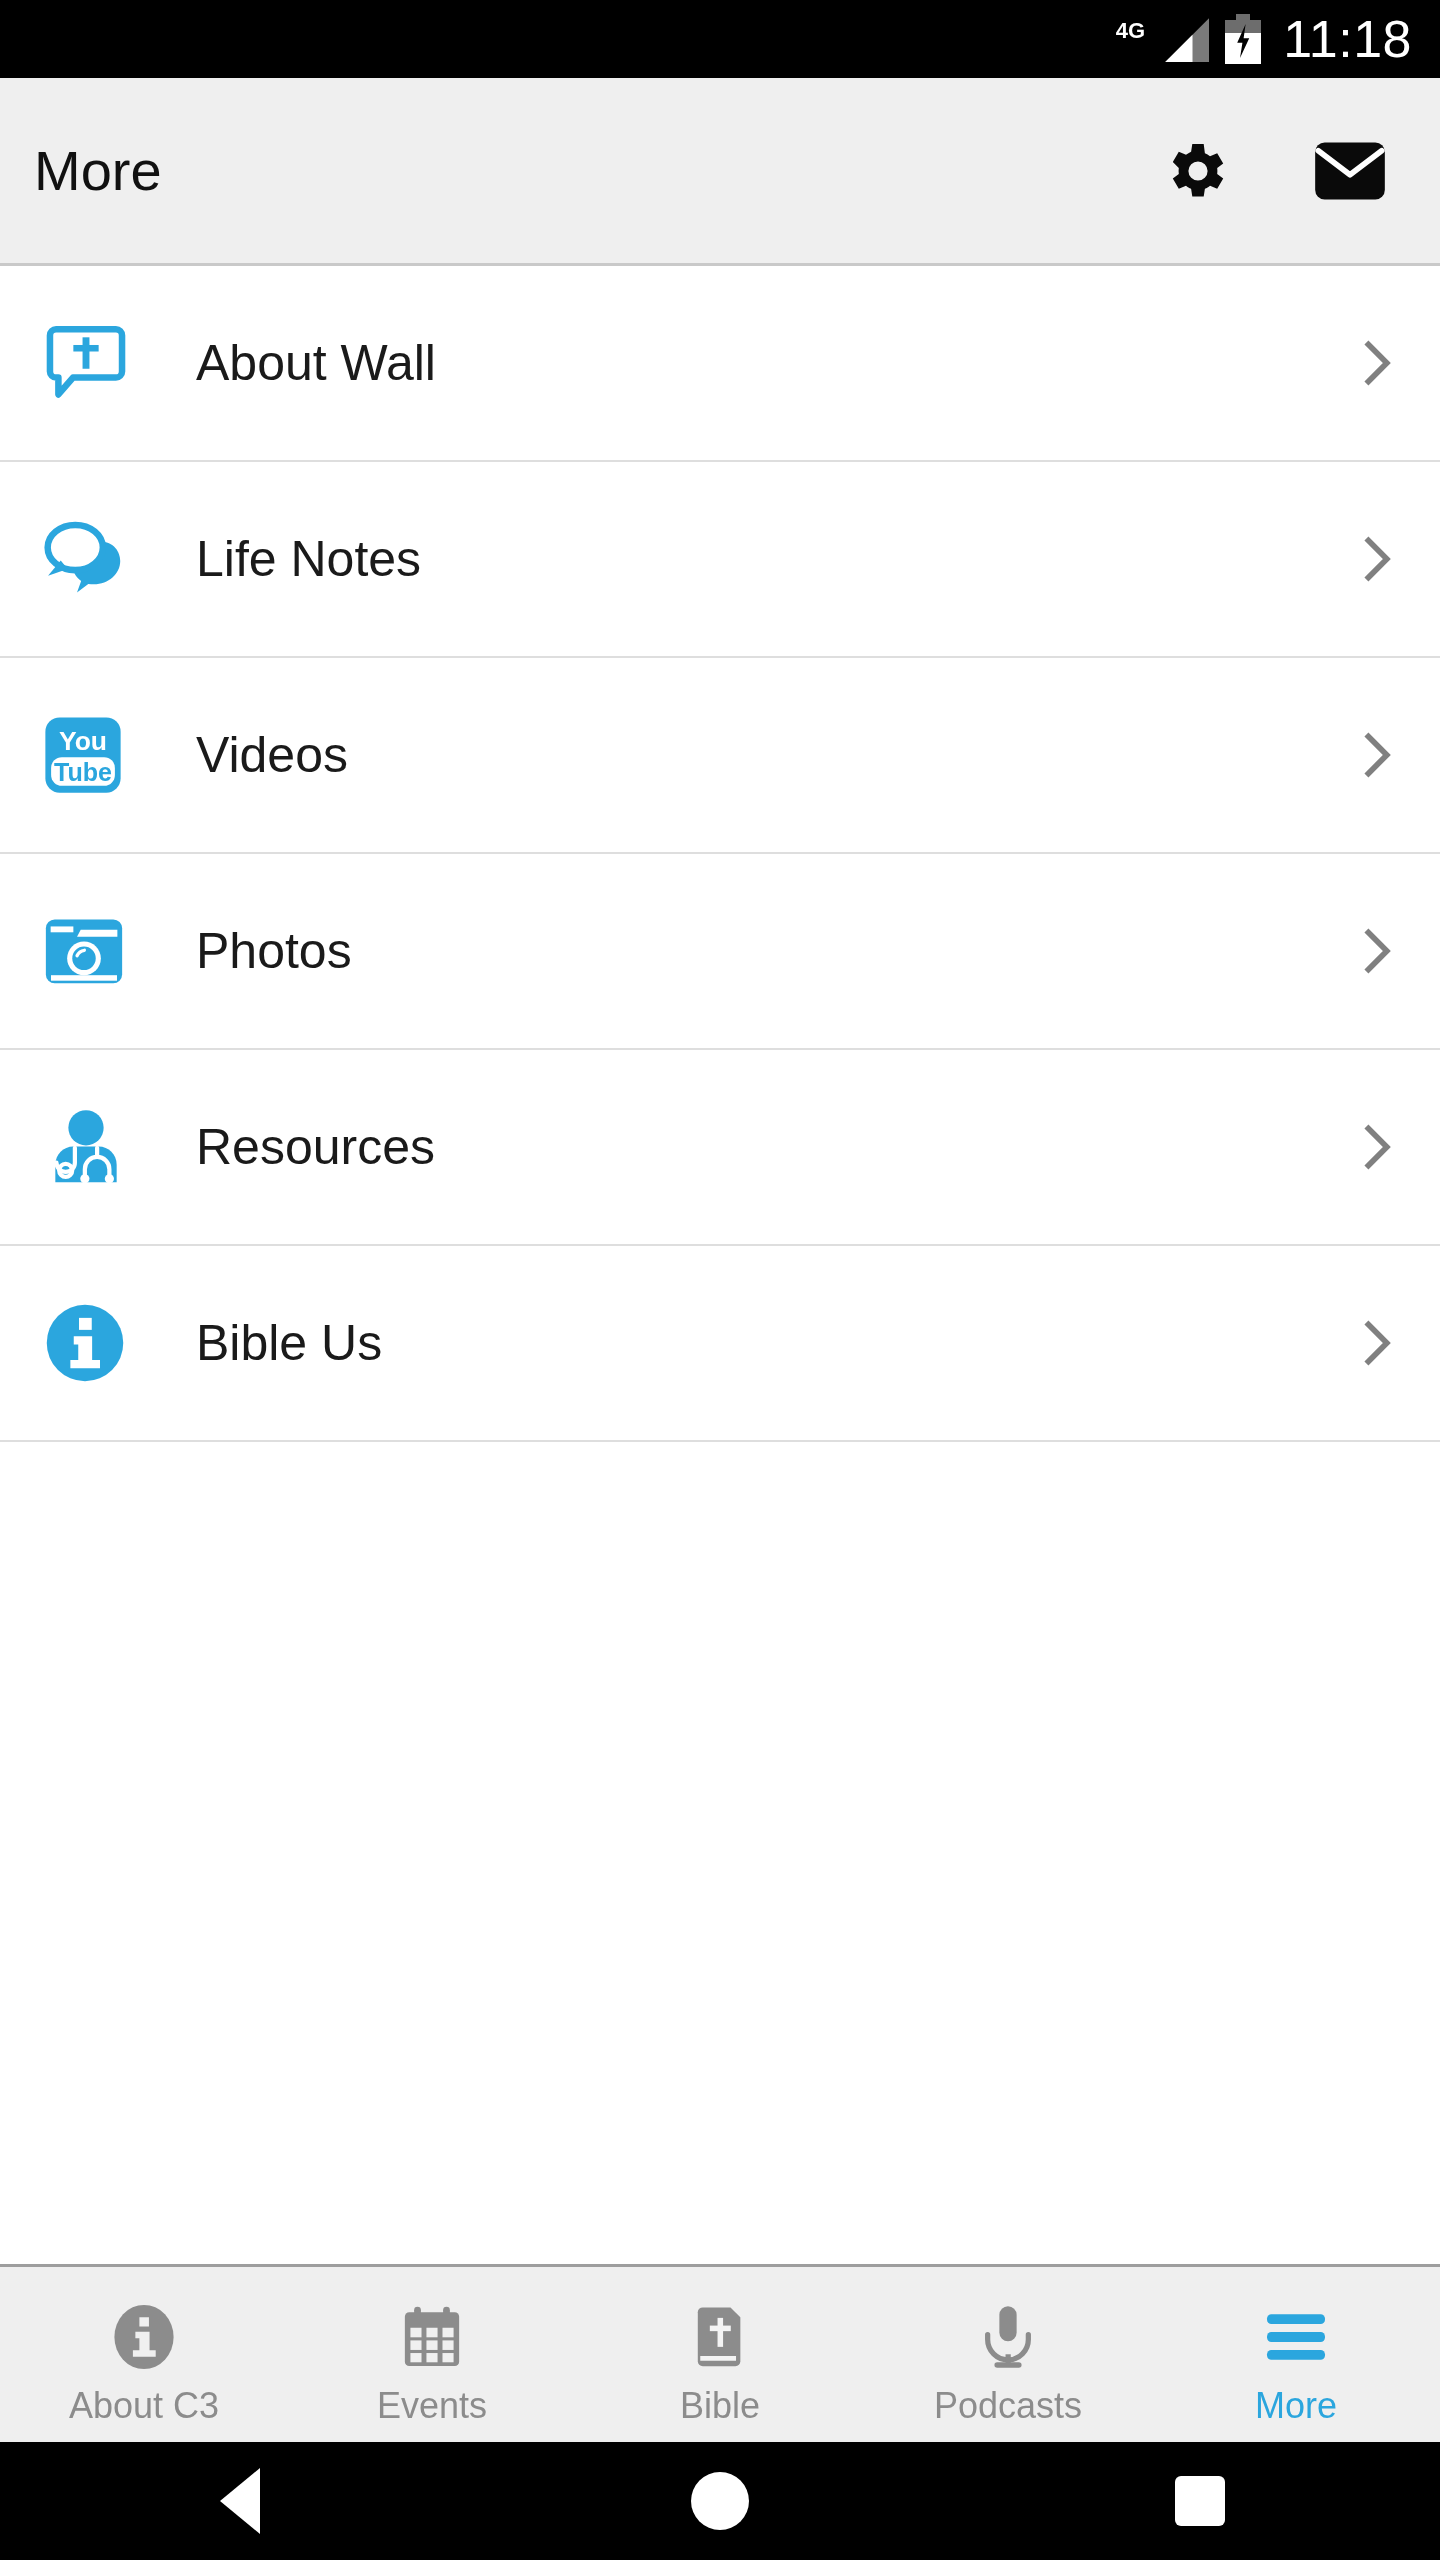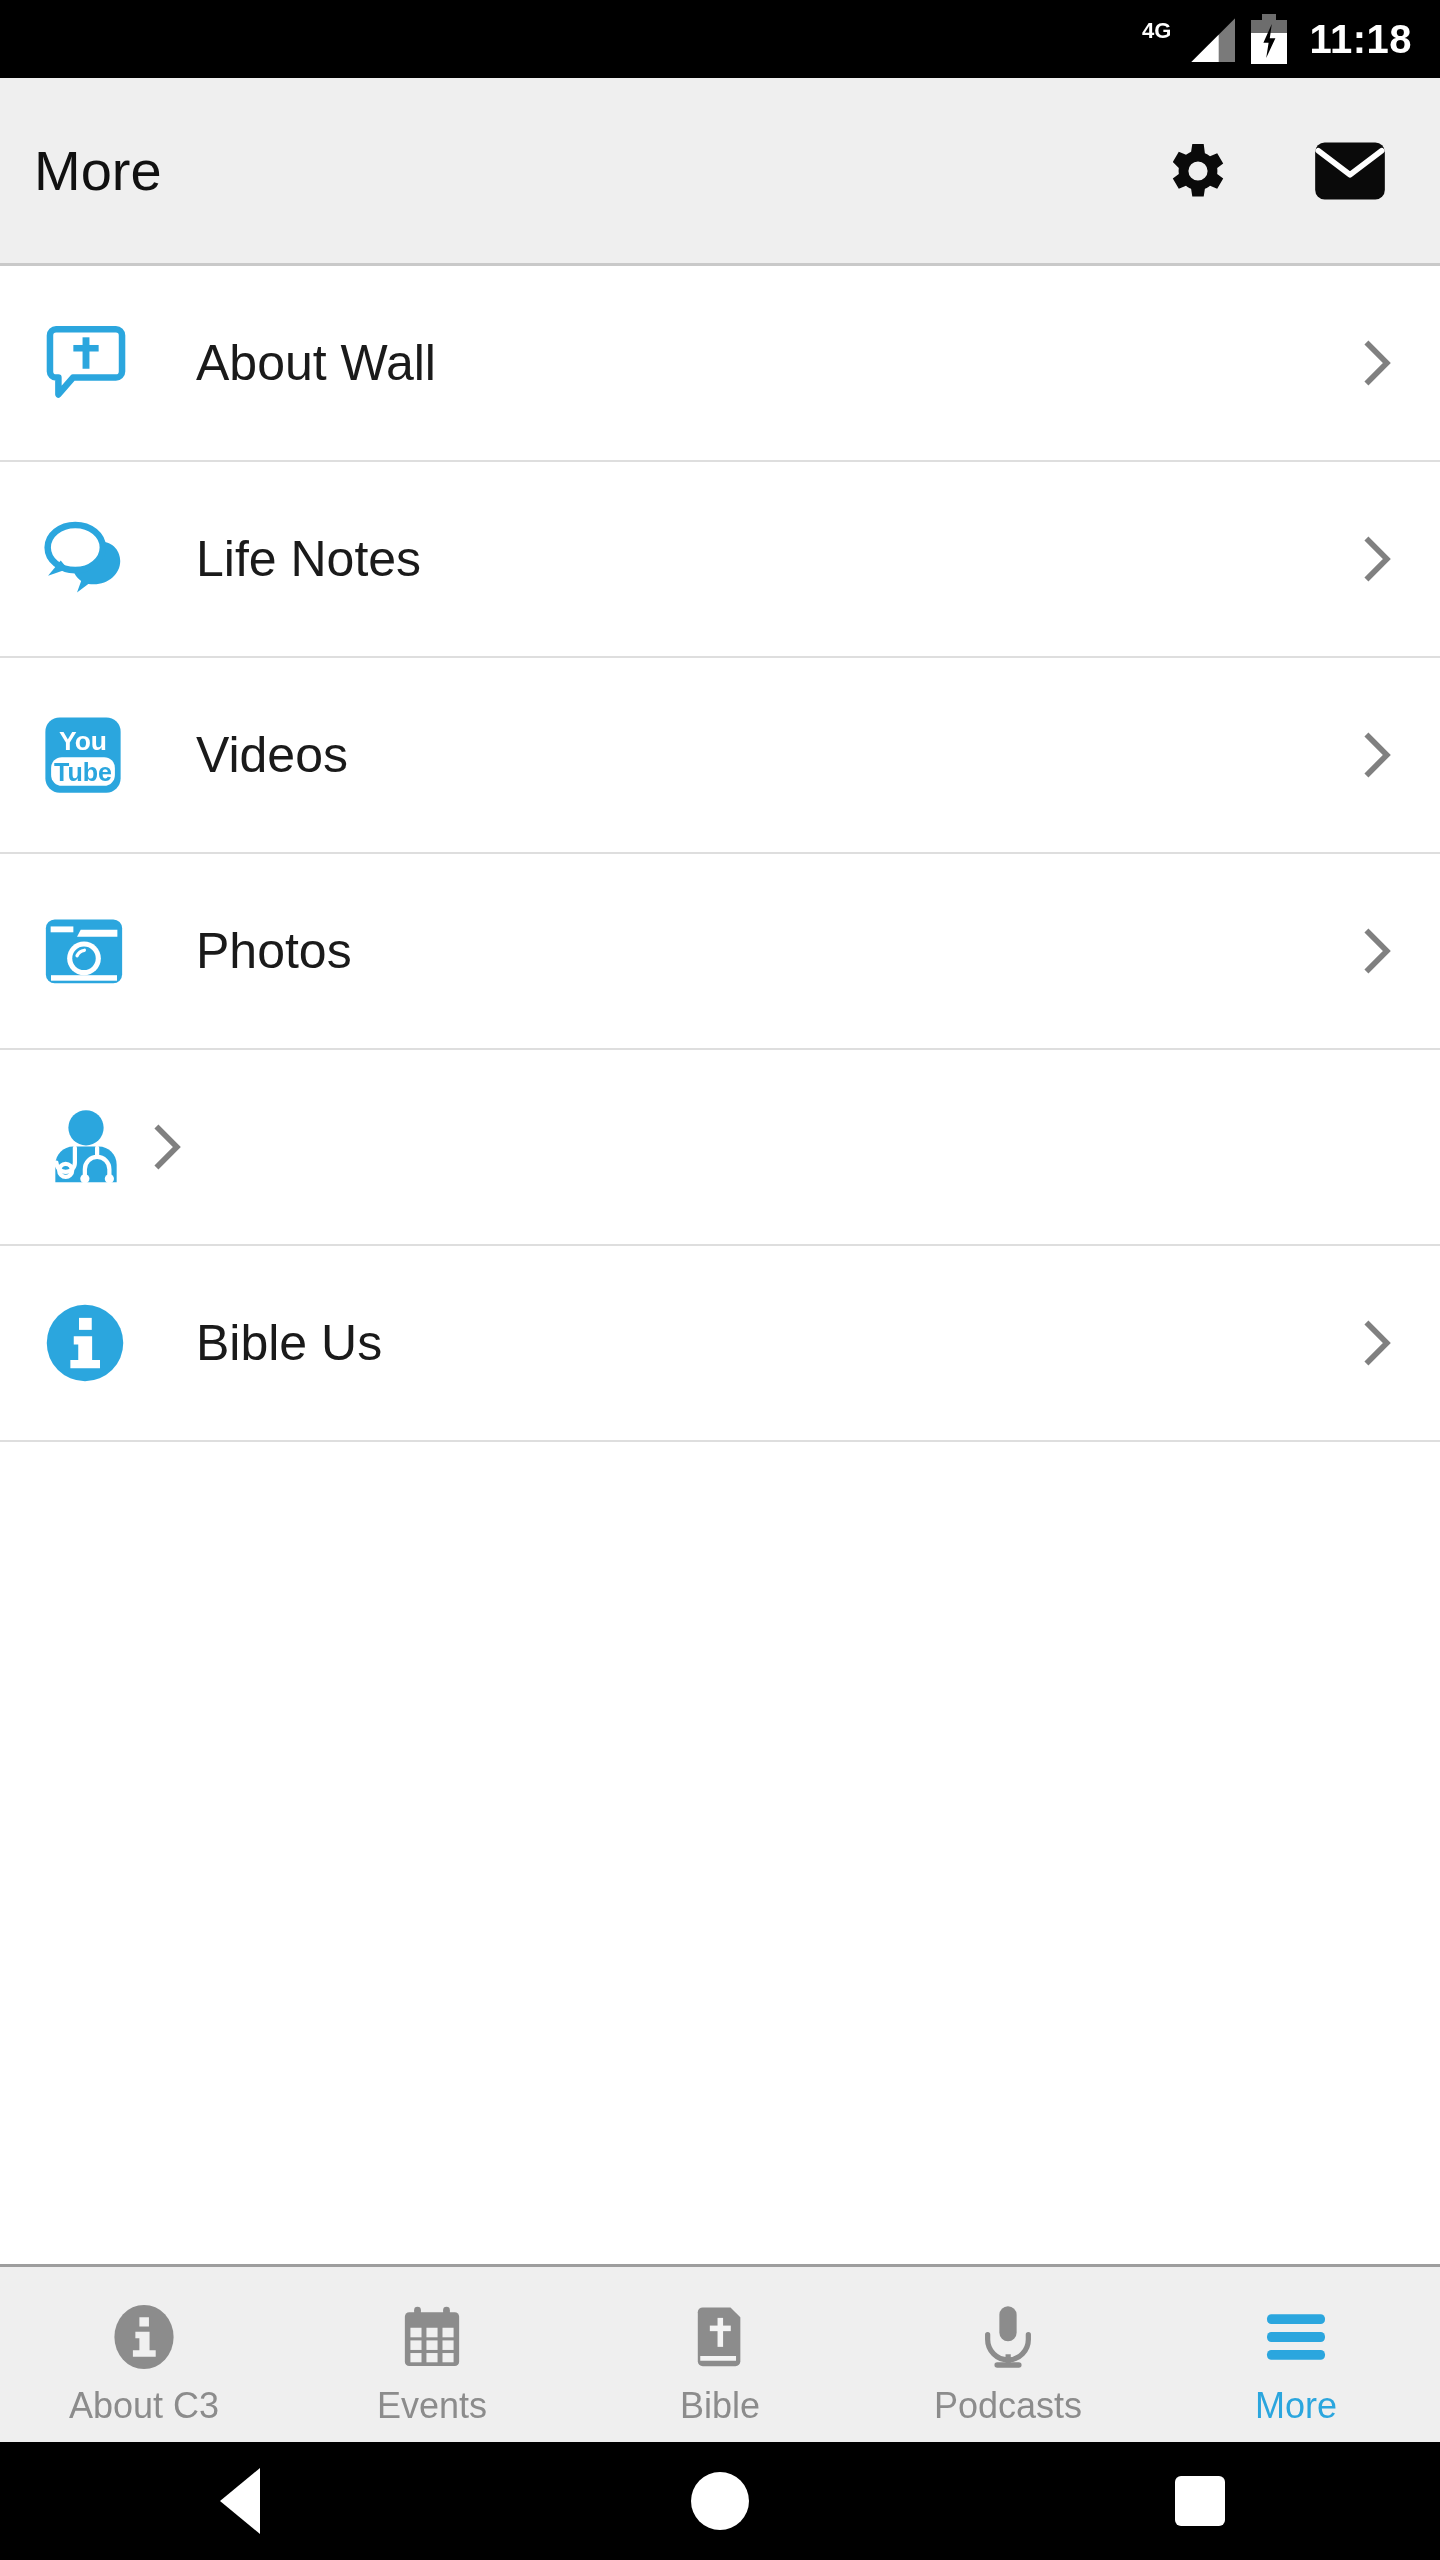--- a/index.html
+++ b/index.html
@@ -44,21 +44,21 @@
   }
   .sb-batt .fill {
     position:absolute; left:0; right:0; bottom:0; height:62%; background:#ffffff;
   }
   .sb-batt .bolt {
     position:absolute; top:10px; left:50%; transform:translateX(-50%);
     width:20px; height:34px; background:#000000;
     clip-path:polygon(62% 0, 20% 55%, 46% 55%, 34% 100%, 80% 42%, 52% 42%);
   }
   .sb-time {
-    color:#ffffff; font-size:40px; letter-spacing:0.5px; line-height:1; margin-left:6px;font-weight:bold;
+    color:#ffffff; font-size:52px; letter-spacing:0.5px; line-height:1; margin-left:6px;
   }
 
   
   .appbar {
     flex:0 0 188px; height:188px; background:#efefef;
     display:flex; align-items:center; padding:0 34px;
     border-bottom:3px solid #c9c9c9;
   }
   .appbar-title { font-size:56px; color:#111111; flex:1; }
   .appbar-actions { display:flex; align-items:center; gap:72px; padding-right:16px; }
@@ -222,20 +222,21 @@
           <path d="M4 21.2v-4.6c0-2.6 2.1-4.7 4.7-4.7h6.6c2.6 0 4.7 2.1 4.7 4.7v4.6z" fill="#2BA6DE"></path>
           <circle cx="12" cy="7" r="4.6" fill="#2BA6DE"></circle>
           <path d="M9.1 12.2v3.9a2.4 2.4 0 0 1-4.8 0" stroke="#ffffff" stroke-width="1.1" fill="none" stroke-linecap="round"></path>
           <circle cx="6.7" cy="18.1" r="1.7" fill="none" stroke="#ffffff" stroke-width="1.1"></circle>
           <path d="M14.9 12.2v2.4a3.2 3.2 0 0 0-3.2 3.2v1.6" stroke="#ffffff" stroke-width="1.1" fill="none" stroke-linecap="round"></path>
           <path d="M14.9 14.6a3.2 3.2 0 0 1 3.2 3.2v1.6" stroke="#ffffff" stroke-width="1.1" fill="none" stroke-linecap="round"></path>
           <circle cx="11.7" cy="20.3" r="1.2" fill="#ffffff"></circle>
           <circle cx="18.1" cy="20.3" r="1.2" fill="#ffffff"></circle>
         </svg>
       </div>
+      <div class="row-label">Resources</div>
       <div class="row-chevron">
         <svg width="52" height="52" viewBox="0 0 24 24">
             <path d="M8.5 3.5 L17 12 L8.5 20.5" fill="none" stroke="#808080" stroke-width="2.6" stroke-linecap="square"></path>
           </svg>
       </div>
     </div>
 
     <div class="row">
       <div class="row-icon">
         <svg width="90" height="90" viewBox="0 0 24 24">

